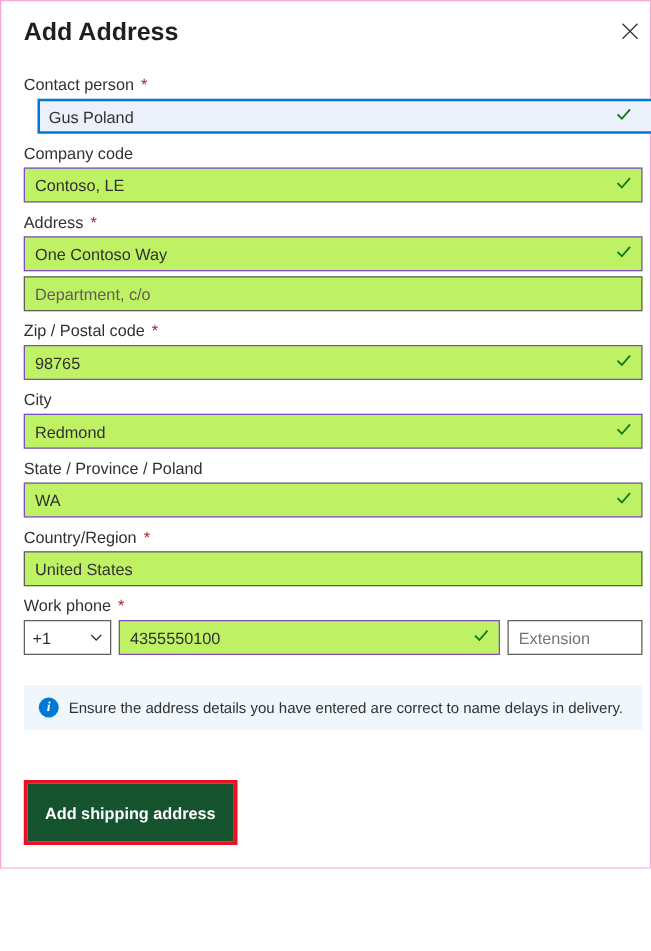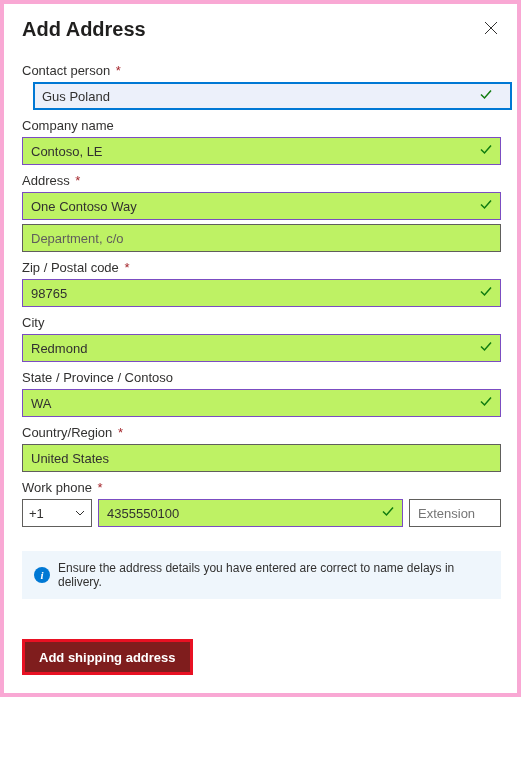--- a/index.html
+++ b/index.html
@@ -5,22 +5,22 @@
   * { box-sizing: border-box; }
   body {
     margin: 0;
     font-family: "Segoe UI", -apple-system, sans-serif;
     font-size: 13px;
     color: #323130;
     background: #fff;
     width: 521px;
   }
   .panel {
-    border: 4px solid #f9a8d4;
-    padding: 14px 16px 18px 18px;
+    border: 1px solid #f9a8d4;
+    padding: 14px 6px 18px 18px;
     width: 521px;
   }
   .header {
     display: flex;
     justify-content: space-between;
     align-items: flex-start;
     margin-bottom: 22px;
   }
   .header h1 {
     font-size: 20px;
@@ -96,21 +96,21 @@
     background: #fff;
     padding: 0 6px;
     display: flex;
     align-items: center;
     justify-content: space-between;
     cursor: pointer;
     font-size: 13px;
   }
   .phone-input-wrap { flex: 1; }
   .ext-input {
-    width: 92px;
+    width: 108px;
     height: 28px;
     border: 1px solid #605e5c;
     padding: 0 8px;
     font-family: inherit;
     font-size: 13px;
     color: #605e5c;
   }
   .info-box {
     background: #eff6fc;
     padding: 10px 12px;
@@ -136,24 +136,24 @@
     font-style: italic;
     font-family: Georgia, serif;
     flex-shrink: 0;
   }
   .submit-wrap {
     display: inline-block;
     border: 3px solid #e81123;
     padding: 0;
   }
   .submit {
-    background: #7f1d1d;
+    background: #14532d;
     color: #fff;
     border: none;
-    height: 30px;
+    height: 46px;
     padding: 0 14px;
     font-family: inherit;
     font-size: 13px;
     font-weight: 600;
     cursor: pointer;
   }
 </style>
 </head>
 <body>
 
@@ -174,21 +174,21 @@
     <div class="input-wrap focused">
       <input class="input" value="Gus Poland" style="">
       <span class="check"><svg width="14" height="14" viewBox="0 0 14 14">
             <path d="M2 7 L5.5 10.5 L12 3" stroke="#107c10" stroke-width="1.5" fill="none"></path>
           </svg></span>
     </div>
   </div>
 
   
   <div class="field">
-    <label class="label">Company name</label>
+    <label class="label">Company code</label>
     <div class="input-wrap validated">
       <input class="input" value="Contoso, LE" style="">
       <span class="check"><svg width="14" height="14" viewBox="0 0 14 14">
             <path d="M2 7 L5.5 10.5 L12 3" stroke="#107c10" stroke-width="1.5" fill="none"></path>
           </svg></span>
     </div>
   </div>
 
   
   <div class="field tight">
@@ -223,21 +223,21 @@
     <div class="input-wrap validated">
       <input class="input" value="Redmond" style="">
       <span class="check"><svg width="14" height="14" viewBox="0 0 14 14">
             <path d="M2 7 L5.5 10.5 L12 3" stroke="#107c10" stroke-width="1.5" fill="none"></path>
           </svg></span>
     </div>
   </div>
 
   
   <div class="field">
-    <label class="label">State / Province / Contoso</label>
+    <label class="label">State / Province / Poland</label>
     <div class="input-wrap validated">
       <input class="input" value="WA" style="">
       <span class="check"><svg width="14" height="14" viewBox="0 0 14 14">
             <path d="M2 7 L5.5 10.5 L12 3" stroke="#107c10" stroke-width="1.5" fill="none"></path>
           </svg></span>
     </div>
   </div>
 
   
   <div class="field">

